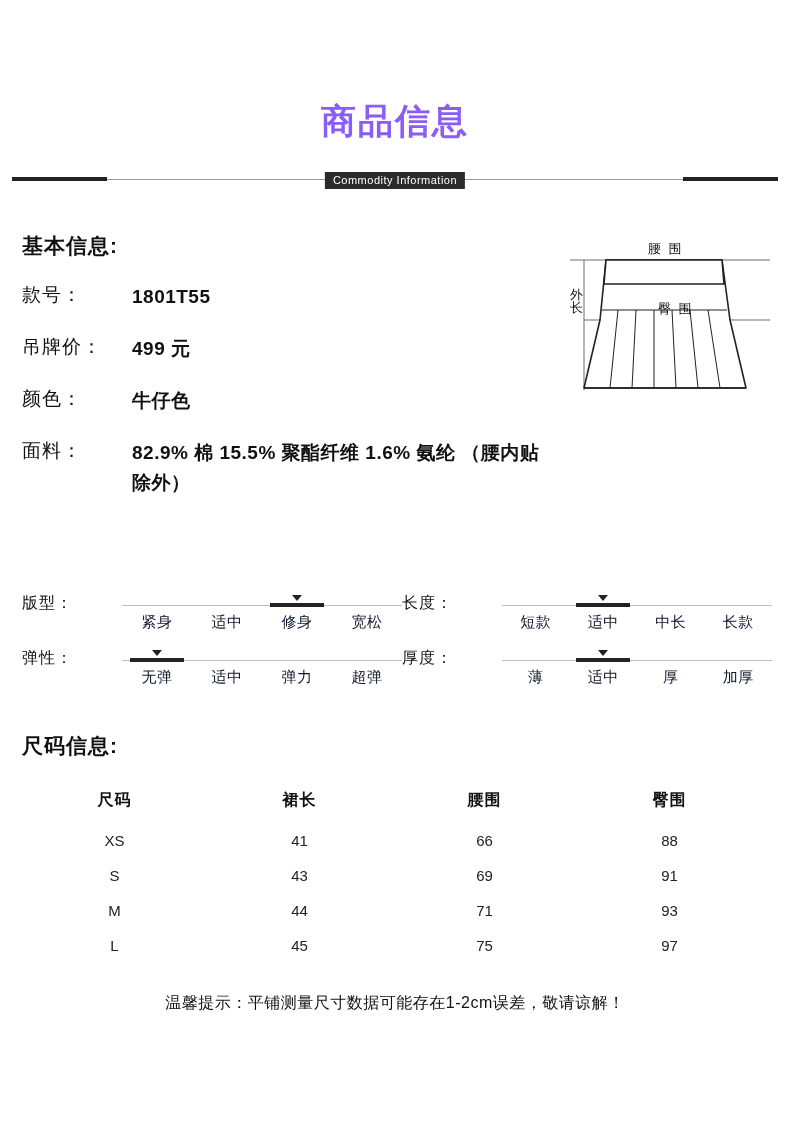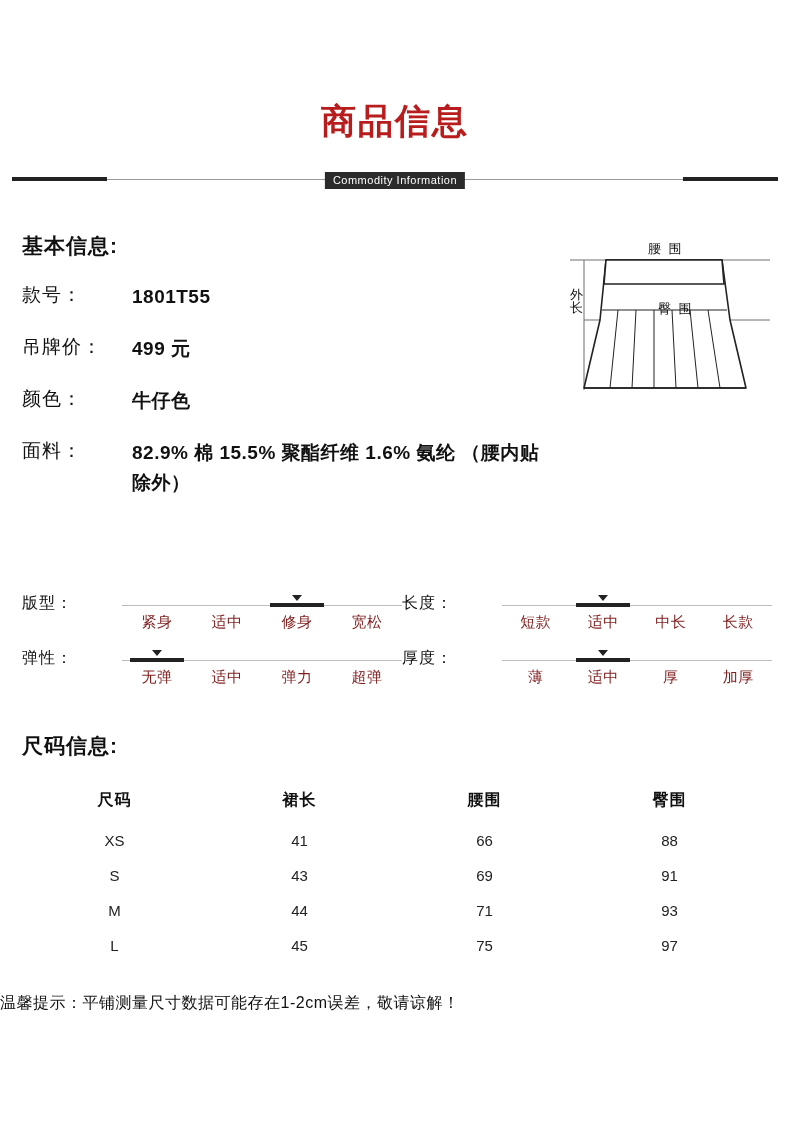--- a/index.html
+++ b/index.html
@@ -25,21 +25,21 @@
   .header {
     position: relative;
     height: 110px;
     margin-top: 100px;
   }
   .header-title {
     text-align: center;
     font-size: 35px;
     font-weight: bold;
     letter-spacing: 2px;
-    color: #b91c1c;
+    color: #8b5cf6;
     line-height: 42px;
   }
   .header-rule {
     position: absolute;
     top: 77px;
     height: 4px;
     background: #222;
   }
   .header-rule.left { left: 12px; width: 95px; }
   .header-rule.right { right: 12px; width: 95px; }
@@ -153,21 +153,21 @@
     right: 0;
     top: 12px;
     height: 1px;
     background: #bdbdbd;
   }
   .scale-opt {
     position: relative;
     flex: 1;
     text-align: center;
     font-size: 15px;
-    color: #7f1d1d;
+    color: #0f172a;
     padding-top: 20px;
     letter-spacing: 0.5px;
   }
   .scale-opt .bar {
     position: absolute;
     top: 10px;
     left: 50%;
     transform: translateX(-50%);
     width: 54px;
     height: 4px;
@@ -206,21 +206,21 @@
   .size-table td {
     font-size: 15px;
     color: #222;
     text-align: center;
     padding: 9px 0;
   }
 
   
   .note {
     margin-top: 30px;
-    text-align: left;
+    text-align: center;
     font-size: 16px;
     color: #111;
     letter-spacing: 0.5px;
   }
 </style>
 </head>
 <body>
 
 <div class="page">
 

